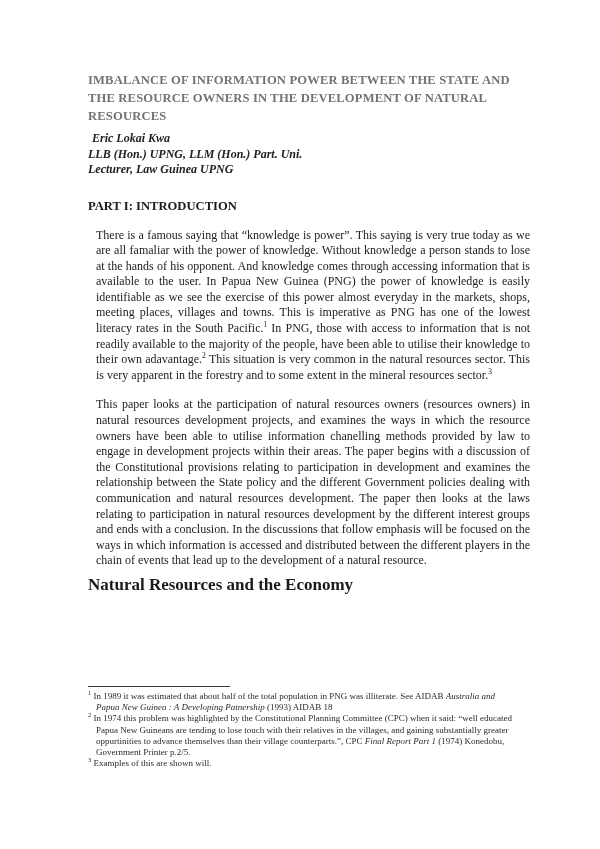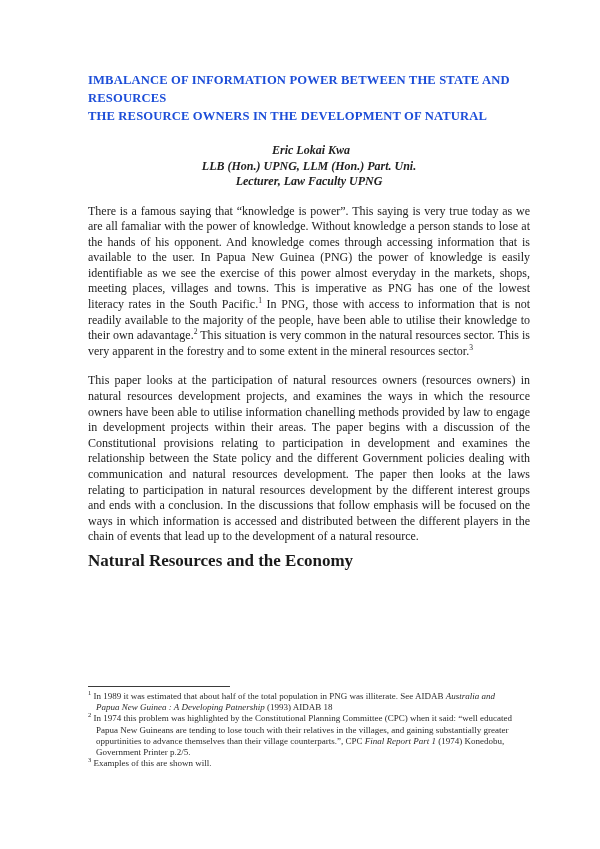--- a/index.html
+++ b/index.html
@@ -17,45 +17,44 @@
     font-family: "Liberation Serif", serif;
     padding: 71px 70px 0 88px;
     overflow: hidden;
   }
   .title {
     margin: 0;
     font-size: 12.6px;
     font-weight: bold;
     line-height: 18px;
     letter-spacing: 0.15px;
-    color: #1d4ed8;
+    color: #737373;
   }
   .title-line { display: block; }
 
   .author-block {
-    margin-top: 18px;
+    margin-top: 6px;
     font-size: 12px;
     font-weight: bold;
     font-style: italic;
     line-height: 15.5px;
     color: #222222;
-    text-align: center;
   }
   .author-name { padding-left: 4px; }
 
   .part-heading {
     margin: 20px 0 0 0;
     font-size: 12.6px;
     font-weight: bold;
     line-height: 16px;
     color: #1a1a1a;
   }
 
   .body-para {
-    margin: 14px 0 0 0;
+    margin: 14px 0 0 8px;
     font-size: 12px;
     line-height: 15.6px;
     text-align: justify;
     color: #222222;
   }
   .body-para sup {
     font-size: 7.5px;
     line-height: 0;
   }
 
@@ -93,30 +92,31 @@
   }
   .fn-italic { font-style: italic; }
 </style>
 </head>
 <body>
 
 <div class="page">
 
   <h1 class="title">
     <span class="title-line">IMBALANCE OF INFORMATION POWER BETWEEN THE STATE AND</span>
+    <span class="title-line">THE RESOURCE OWNERS IN THE DEVELOPMENT OF NATURAL</span>
     <span class="title-line">RESOURCES</span>
-    <span class="title-line">THE RESOURCE OWNERS IN THE DEVELOPMENT OF NATURAL</span>
   </h1>
 
   <div class="author-block">
     <div class="author-name">Eric Lokai Kwa</div>
     <div class="author-credentials">LLB (Hon.) UPNG, LLM (Hon.) Part. Uni.</div>
-    <div class="author-position">Lecturer, Law Faculty UPNG</div>
+    <div class="author-position">Lecturer, Law Guinea UPNG</div>
   </div>
 
+  <h2 class="part-heading">PART I:  INTRODUCTION</h2>
 
   <p class="body-para"><span>There is a famous saying that “knowledge is power”. This saying is very true today as we are all famaliar with the power of knowledge. Without knowledge a person stands to lose at the hands of his opponent. And knowledge comes through accessing information that is available to the user. In Papua New Guinea (PNG) the power of knowledge is easily identifiable as we see the exercise of this power almost everyday in the markets, shops, meeting places, villages and towns. This is imperative as PNG has one of the lowest literacy rates in the South Pacific.</span><sup>1</sup><span> In PNG, those with access to information that is not readily available to the majority of the people, have been able to utilise their knowledge to their own adavantage.</span><sup>2</sup><span> This situation is very common in the natural resources sector. This is very apparent in the forestry and to some extent in the mineral resources sector.</span><sup>3</sup></p>
 
   <p class="body-para">This paper looks at the participation of natural resources owners (resources owners) in natural resources development projects, and examines the ways in which the resource owners have been able to utilise information chanelling methods provided by law to engage in development projects within their areas. The paper begins with a discussion of the Constitutional provisions relating to participation in development and examines the relationship between the State policy and the different Government policies dealing with communication and natural resources development. The paper then looks at the laws relating to participation in natural resources development by the different interest groups and ends with a conclusion.  In the discussions that follow emphasis will be focused on the ways in which information is accessed and distributed between the different players in the chain of events that lead up to the development of a natural resource.</p>
 
   <h3 class="section-heading">Natural Resources and the Economy</h3>
 
   <div class="footnotes">
     <div class="fn-rule"></div>
     <div class="footnote"><sup>1</sup><span> In 1989 it was estimated that about half of the total population in PNG was illiterate. See AIDAB </span><span class="fn-italic">Australia and Papua New Guinea : A Developing Patnership</span><span> (1993) AIDAB 18</span></div>

